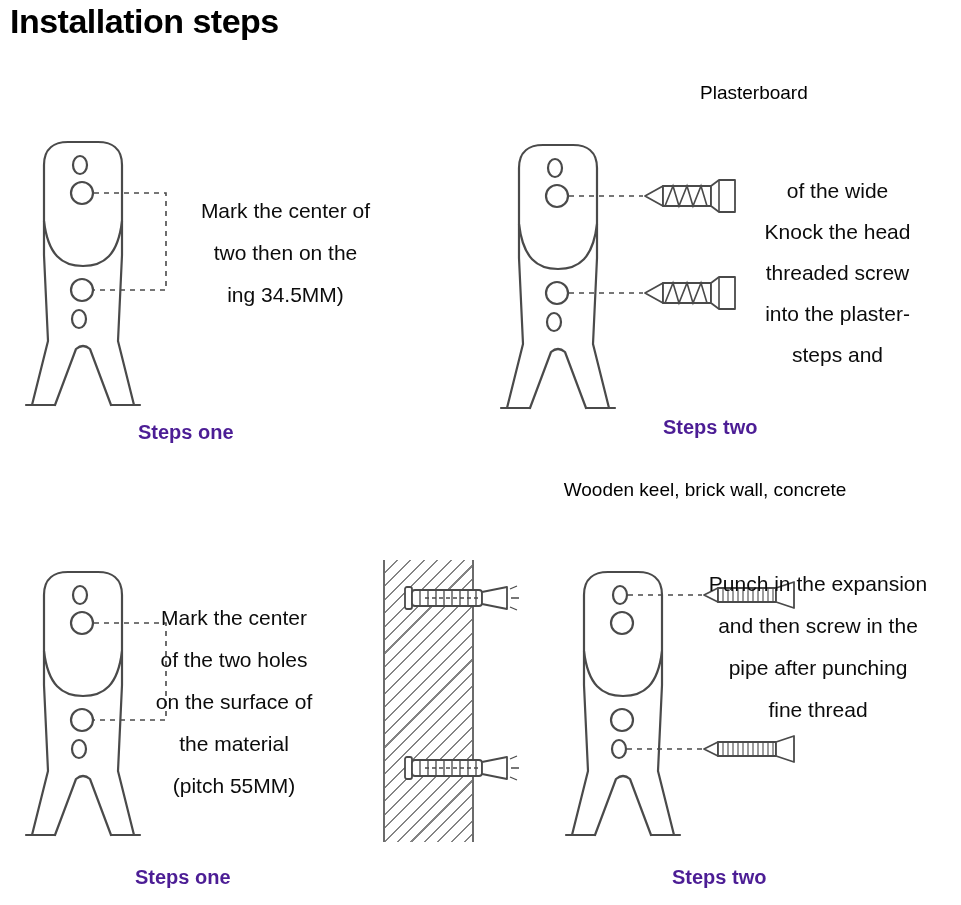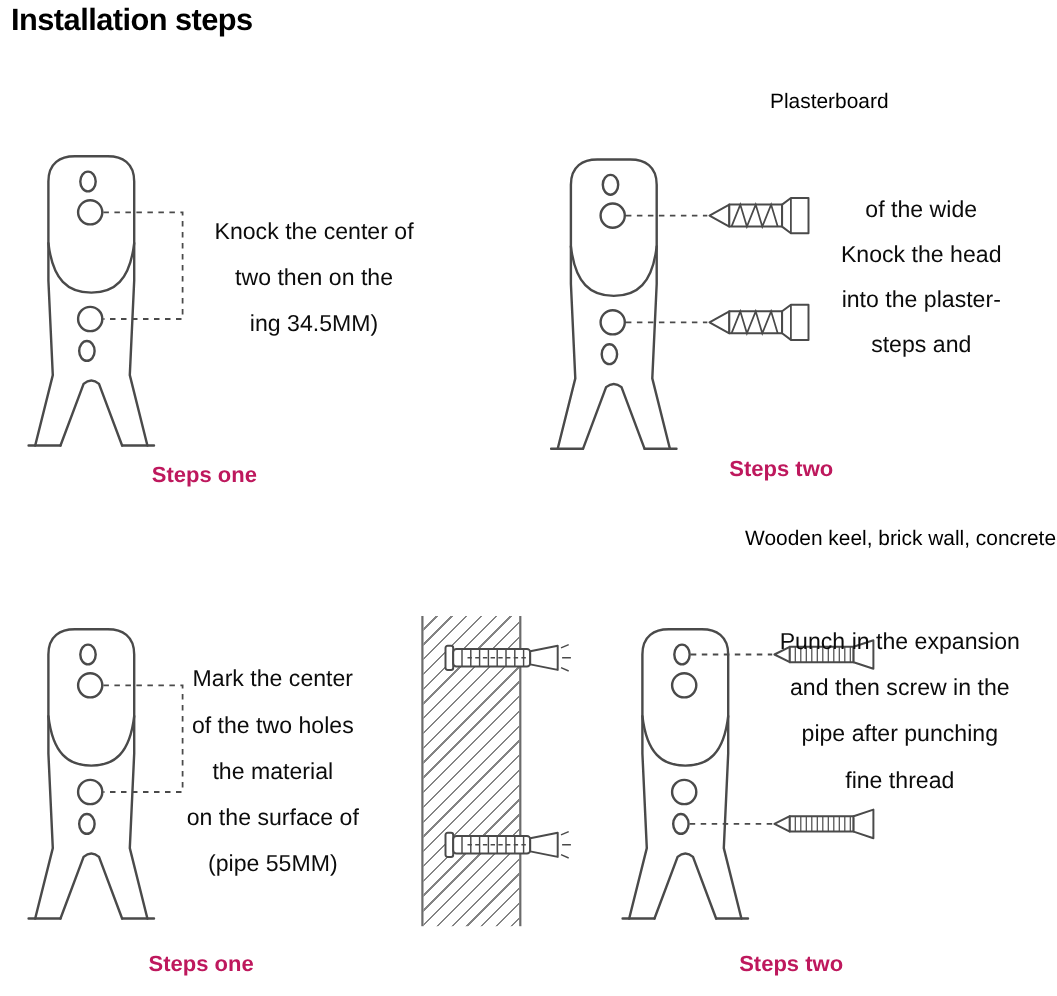--- a/index.html
+++ b/index.html
@@ -6,35 +6,35 @@
   body{
     width:961px;height:905px;
     background:#ffffff;
     font-family:"Liberation Sans", sans-serif;
     color:#111;
     position:relative;
     overflow:hidden;
   }
   .page-title{
     position:absolute;left:10px;top:2px;margin:0;
-    font-size:28px;font-weight:800;letter-spacing:-0.5px;color:#000;
+    font-size:34px;font-weight:800;letter-spacing:-0.5px;color:#000;
   }
   .section-heading{
     position:absolute;margin:0;
     font-size:19px;font-weight:400;color:#000;white-space:nowrap;
   }
   .heading-plasterboard{left:700px;top:82px;}
-  .heading-wooden{left:450px;top:479px;width:510px;text-align:right;}
+  .heading-wooden{left:450px;top:479px;width:510px;text-align:center;}
   .instr{
     position:absolute;text-align:center;
     font-size:21px;line-height:42px;color:#0c0c0c;
   }
   .instr .line{white-space:nowrap;}
   .caption{
-    position:absolute;font-size:20px;font-weight:800;color:#be185d;white-space:nowrap;
+    position:absolute;font-size:20px;font-weight:800;color:#4c1d95;white-space:nowrap;
   }
   .fig{position:absolute;}
   .dash{fill:none;stroke:#4a4a4a;stroke-width:1.6;stroke-dasharray:5 5;}
   .wall{
     position:absolute;
     border-left:2px solid #6b6b6b;
     border-right:2px solid #6b6b6b;
     background:repeating-linear-gradient(135deg,
       rgba(130,130,130,0) 0px, rgba(130,130,130,0) 8px,
       rgba(110,110,110,0.85) 8px, rgba(110,110,110,0.85) 9.5px);
@@ -99,54 +99,55 @@
 <h1 class="page-title">Installation steps</h1>
 <h2 class="section-heading heading-plasterboard">Plasterboard</h2>
 <h2 class="section-heading heading-wooden">Wooden keel, brick wall, concrete</h2>
 
 <svg class="fig" style="left:8px;top:135px" width="175" height="280" viewBox="0 0 175 280">
   <use href="#bracket" width="150" height="280"></use>
   <path class="dash" d="M86,58 H158 V155 H86"></path>
 </svg>
 
 <div class="instr" style="left:163px;top:190px;width:245px">
-  <div class="line">Knock the center of</div>
+  <div class="line">Mark the center of</div>
   <div class="line">two then on the</div>
   <div class="line">ing 34.5MM)</div>
 </div>
 
 <div class="caption" style="left:138px;top:421px">Steps one</div>
 
 <svg class="fig" style="left:483px;top:138px" width="265" height="280" viewBox="0 0 265 280">
   <use href="#bracket" width="150" height="280"></use>
   <path class="dash" d="M86,58 H160 M86,155 H160"></path>
   <use href="#screw-coarse" x="160" y="40" width="100" height="36"></use>
   <use href="#screw-coarse" x="160" y="137" width="100" height="36"></use>
 </svg>
 
 <div class="instr" style="left:735px;top:170px;width:205px;line-height:41px">
   <div class="line">of the wide</div>
   <div class="line">Knock the head</div>
+  <div class="line">threaded screw</div>
   <div class="line">into the plaster-</div>
   <div class="line">steps and</div>
 </div>
 
 <div class="caption" style="left:663px;top:416px">Steps two</div>
 
 <svg class="fig" style="left:8px;top:565px" width="175" height="280" viewBox="0 0 175 280">
   <use href="#bracket" width="150" height="280"></use>
   <path class="dash" d="M86,58 H158 V155 H86"></path>
 </svg>
 
-<div class="instr" style="left:143px;top:597px;width:210px">
+<div class="instr" style="left:129px;top:597px;width:210px">
   <div class="line">Mark the center</div>
   <div class="line">of the two holes</div>
+  <div class="line">on the surface of</div>
   <div class="line">the material</div>
-  <div class="line">on the surface of</div>
-  <div class="line">(pipe 55MM)</div>
+  <div class="line">(pitch 55MM)</div>
 </div>
 
 <div class="caption" style="left:135px;top:866px">Steps one</div>
 
 <div class="wall" style="left:383px;top:560px;width:87px;height:282px"></div>
 
 <svg class="fig" style="left:403px;top:584px" width="118" height="28" viewBox="0 0 118 28">
   <use href="#anchor" width="118" height="28"></use>
 </svg>
 

